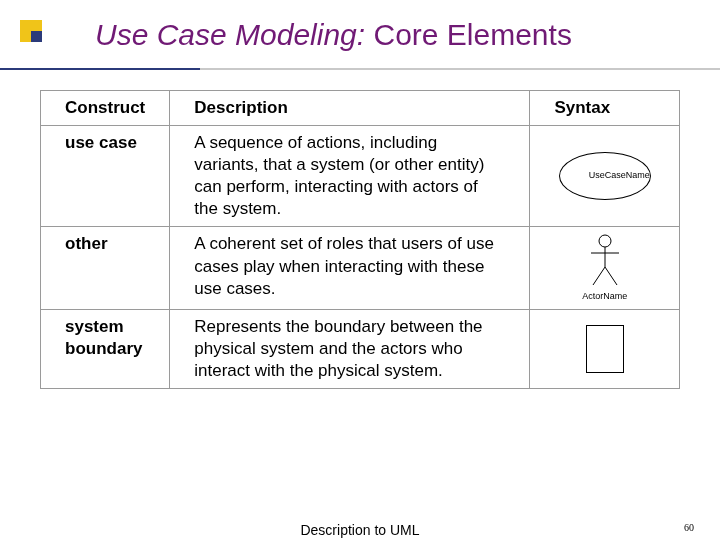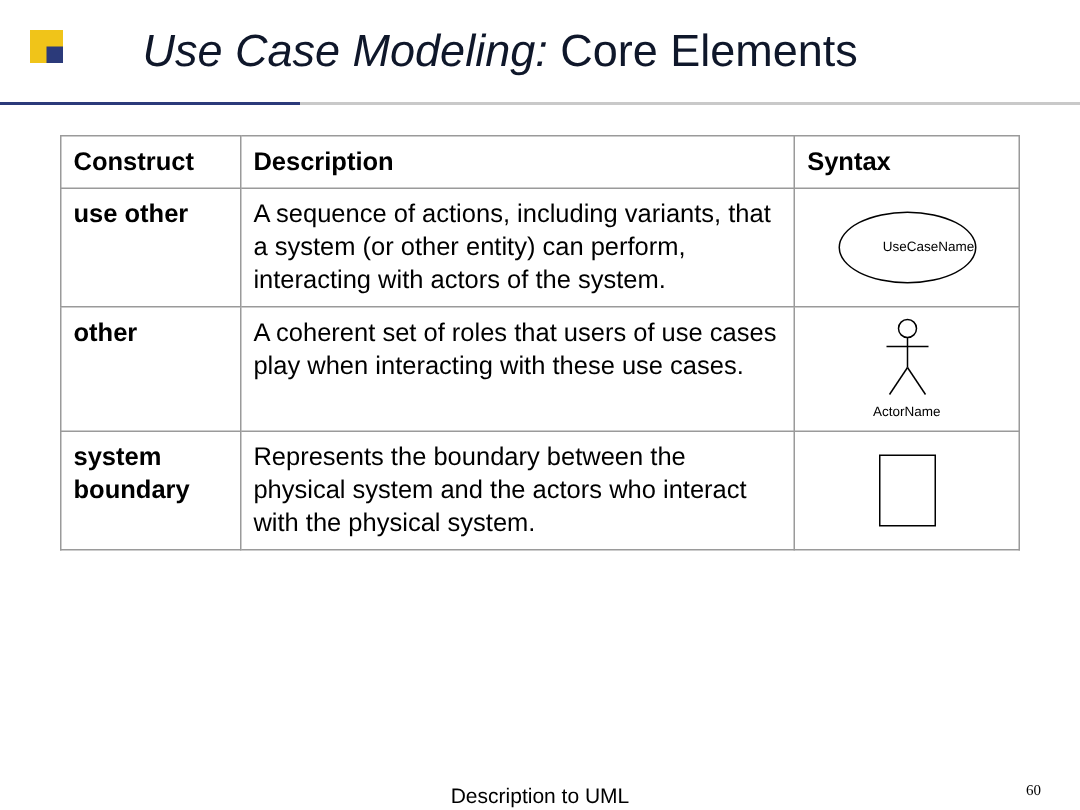--- a/index.html
+++ b/index.html
@@ -36,21 +36,21 @@
     left: 11px; top: 11px;
     width: 11px; height: 11px;
     background: #2b3a7a;
   }
   .title {
     position: absolute;
     left: 95px;
     top: 18px;
     font-family: Verdana, Geneva, sans-serif;
     font-size: 30px;
-    color: #0f172a;
+    color: #701a75;
   }
   .title .ital { font-style: italic; }
   .title-underline {
     position: absolute;
     left: 0;
     top: 68px;
     width: 720px;
     height: 2px;
   }
   .title-underline .grey {
@@ -64,21 +64,21 @@
   table.elements {
     position: absolute;
     left: 40px;
     top: 90px;
     width: 640px;
     border-collapse: collapse;
   }
   table.elements td, table.elements th {
     border: 1px solid #9a9a9a;
     vertical-align: top;
-    padding: 6px 8px;
+    padding: 6px 24px;
     font-size: 17px;
     line-height: 1.3;
     text-align: left;
   }
   table.elements th {
     font-weight: bold;
   }
   .col-construct { width: 120px; }
   .col-desc { width: 370px; }
   .col-syntax { width: 150px; text-align: center; }
@@ -153,21 +153,21 @@
       <col class="col-syntax">
     </colgroup>
     <tbody>
         <tr>
       <th>Construct</th>
       <th>Description</th>
       <th>Syntax</th>
     </tr>
 
     <tr>
-      <td class="construct">use other</td>
+      <td class="construct">use case</td>
       <td>A sequence of actions, including variants, that a system (or other entity) can perform, interacting with actors of the system.</td>
       <td class="syntax-cell">
         <div class="syntax-box">
           <div class="usecase-ellipse">
             <span>UseCaseName</span>
           </div>
         </div>
       </td>
     </tr>
 

